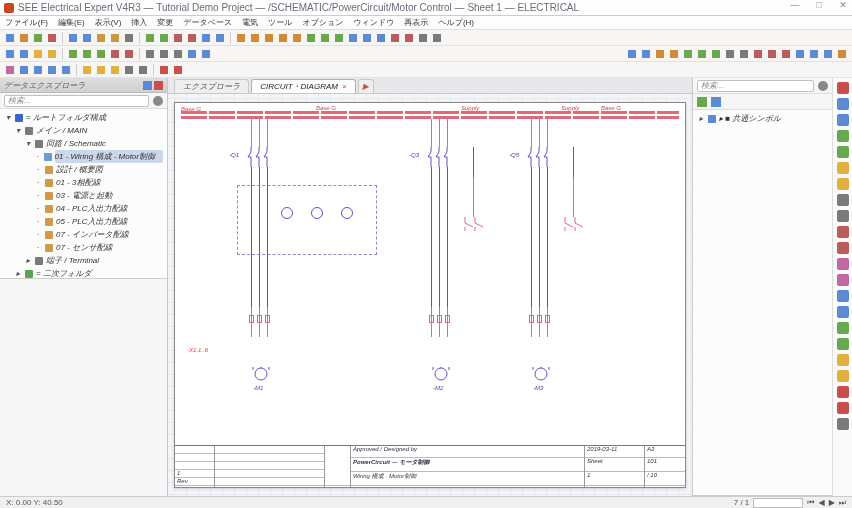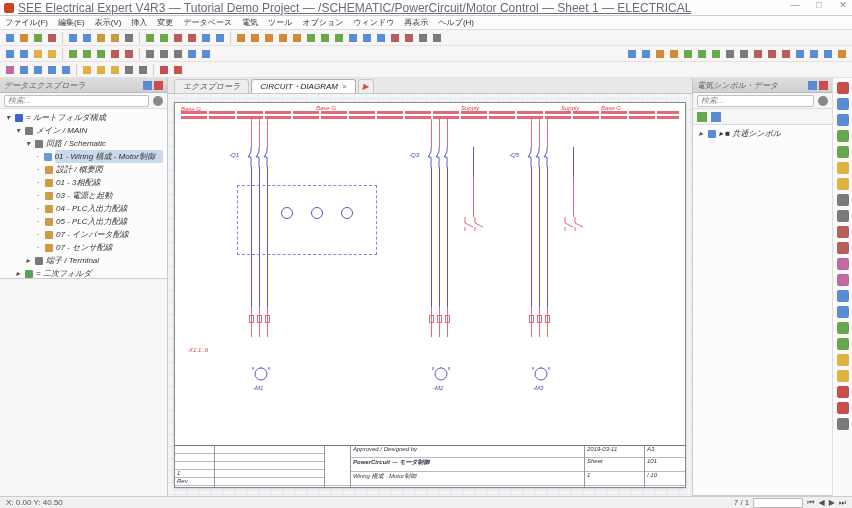--- a/index.html
+++ b/index.html
@@ -1,20 +1,20 @@
 <!DOCTYPE html>
 <html><head>
 <meta charset="utf-8">
 <style>
   * { box-sizing: border-box; margin: 0; padding: 0; }
   html, body { width: 852px; height: 508px; overflow: hidden; font-family: "Segoe UI", Arial, sans-serif; font-size: 9px; background: #f5f5f7; color: #333; }
   
   .titlebar { height: 16px; background: #fefefe; border-bottom: 1px solid #ccc; display: flex; align-items: center; padding: 0 4px; position: relative; }
   .titlebar .icon { width: 10px; height: 10px; background: #c42; border-radius: 2px; margin-right: 4px; }
-  .titlebar .title { color: #6b6b7a; font-size: 12px; white-space: nowrap; overflow: hidden; flex: 1; text-decoration: underline; }
+  .titlebar .title { color: #6b6b7a; font-size: 10px; white-space: nowrap; overflow: hidden; flex: 1; }
   .winctrl { position: absolute; right: 2px; top: 0; display: flex; gap: 10px; color: #888; }
   .winctrl span { width: 14px; text-align: center; cursor: default; }
   
   .menubar { height: 14px; background: #fdfdfd; border-bottom: 1px solid #ddd; display: flex; align-items: center; padding: 0 2px; gap: 4px; flex-wrap: nowrap; overflow: hidden;}
   .menubar span { color: #334; font-size: 8px; padding: 0 3px; white-space: nowrap;}
   
   .toolrow { height: 16px; background: #f7f6f4; border-bottom: 1px solid #e3e3e3; display: flex; align-items: center; padding: 0 4px; gap: 2px; }
   .toolrow .tbtn { width: 12px; height: 12px; border: 1px solid rgba(0,0,0,0); border-radius: 2px; display: inline-flex; align-items: center; justify-content: center; }
   .toolrow .tbtn i { width: 8px; height: 8px; display: block; }
   .toolrow .sep { width: 1px; height: 12px; background: #d0d0d0; margin: 0 2px; }
@@ -571,27 +571,20 @@
             <div class="cell" style="height:12px">A3</div>
             <div class="cell" style="height:14px">101</div>
             <div class="cell" style="height:14px">/ 10</div>
           </div>
         </div>
       </div>
     </div>
   </div>
 
   <div class="rightcol">
-    <div class="panel-head">
-      <span>電気シンボル・データ</span>
-      <span class="hicons">
-          <span style="background:#5b8bd4"></span>
-          <span style="background:#c94f4f"></span>
-        </span>
-    </div>
     <div class="panel-sub2">
       <div class="search">
           <span>検索...</span>
         </div>
       <span style="width:10px;height:10px;background:#888;border-radius:50%"></span>
     </div>
     <div class="panel-sub2" style="border-bottom:1px solid #ddd">
       <span style="width:10px;height:10px;background:#6aa84f"></span>
       <span style="width:10px;height:10px;background:#5b8bd4"></span>
     </div>

